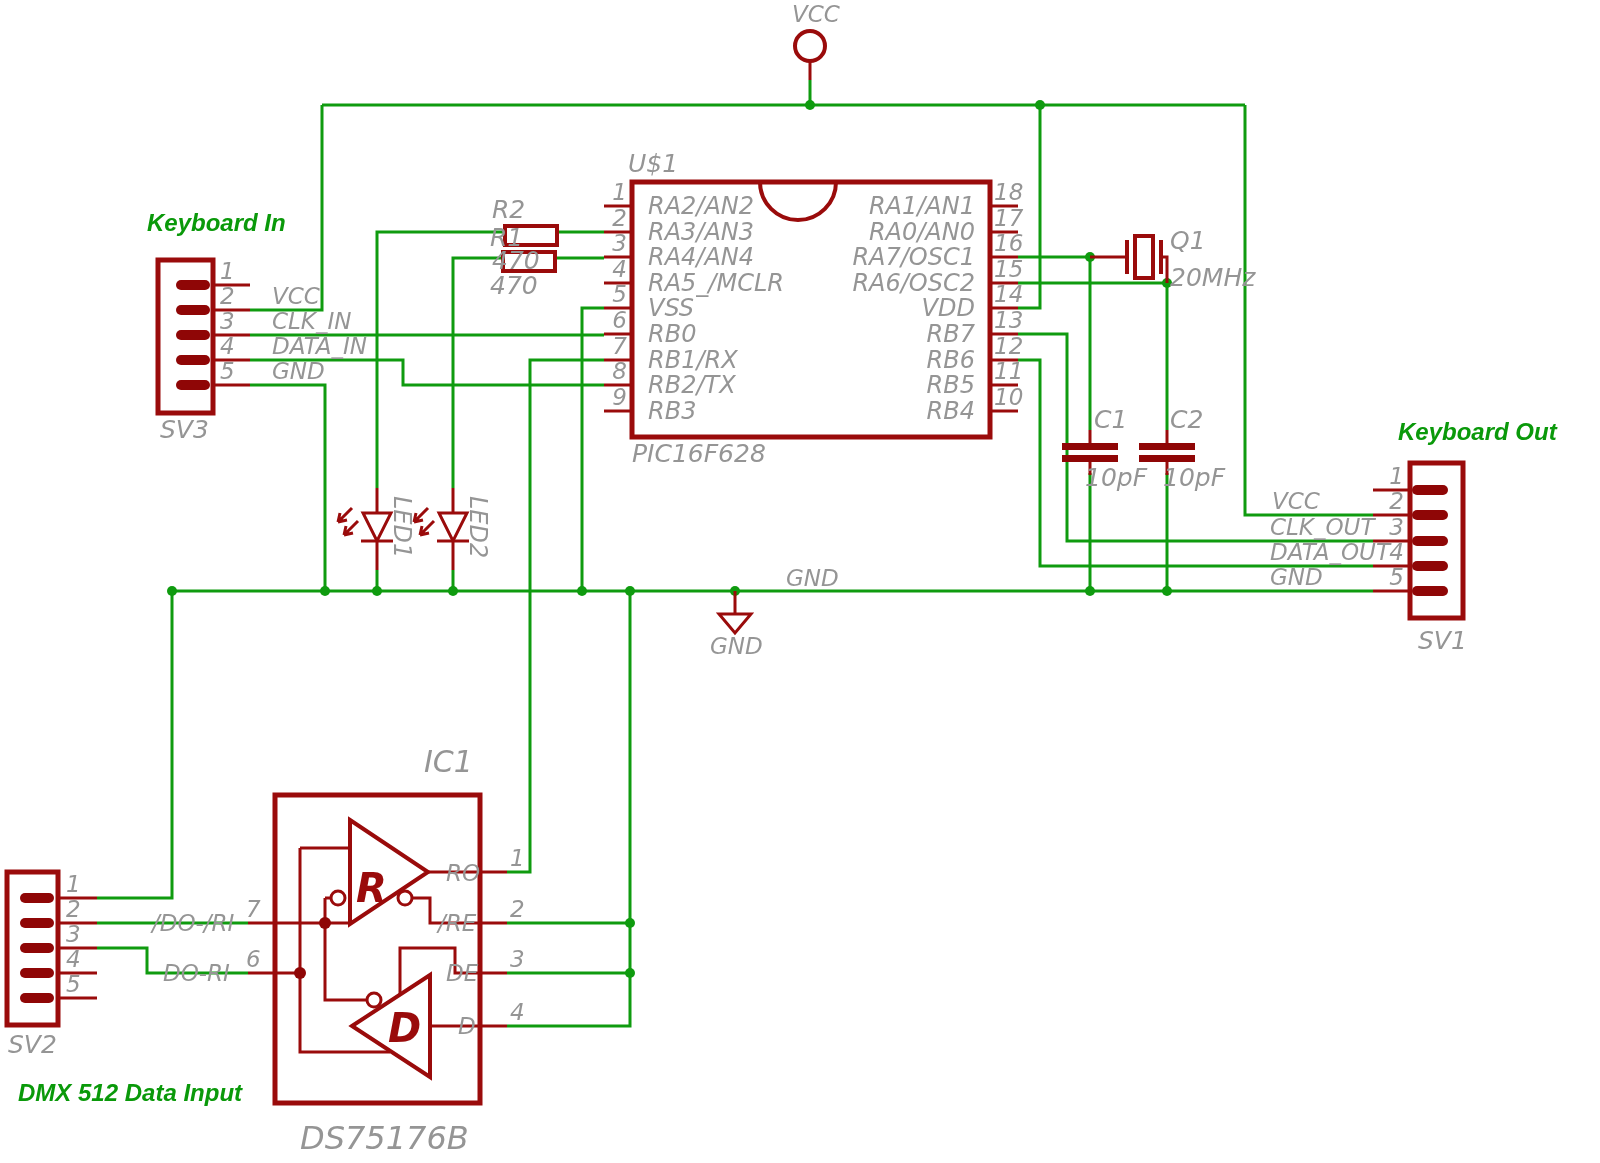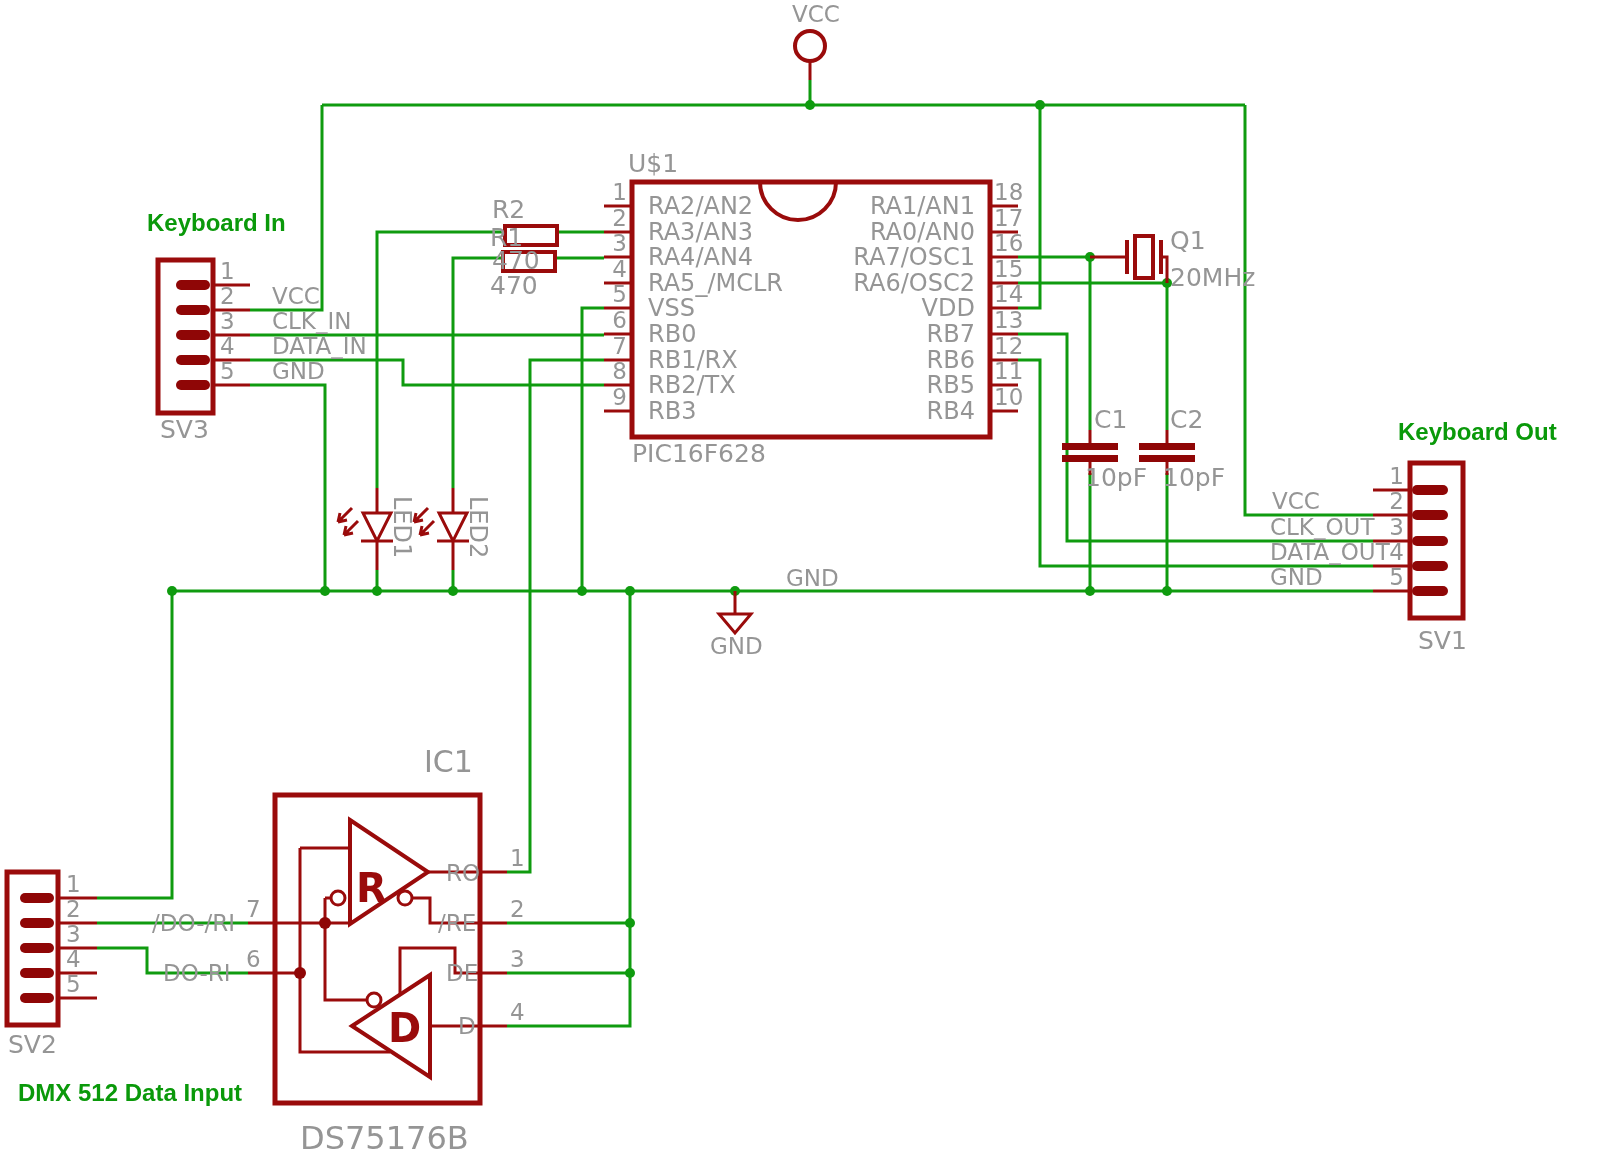--- a/index.html
+++ b/index.html
@@ -1,16 +1,16 @@
 <!DOCTYPE html>
 <html><head>
 <meta charset="utf-8">
 <style>
   html,body{margin:0;padding:0;background:#ffffff;}
-  .stage{position:relative;width:1600px;height:1163px;background:#ffffff;overflow:hidden;}
+  .stage{position:relative;width:1600px;height:1163px;background:#ffffff;overflow:hidden;font-style:italic;}
   svg{display:block;}
   text{font-family:"DejaVu Sans", sans-serif;fill:#959595;}
   .ref{font-size:25px;}
   .pinname{font-size:24px;}
   .pinnum{font-size:23px;}
   .netlabel{font-size:23px;}
   .bigref{font-size:30px;}
   .bigval{font-size:32px;}
   .greenlabel{font-family:"Liberation Sans", sans-serif;font-size:24px;font-weight:bold;fill:#0a990a;}
   .gateletter{font-size:40px;font-weight:bold;fill:#9a0b0b;}

